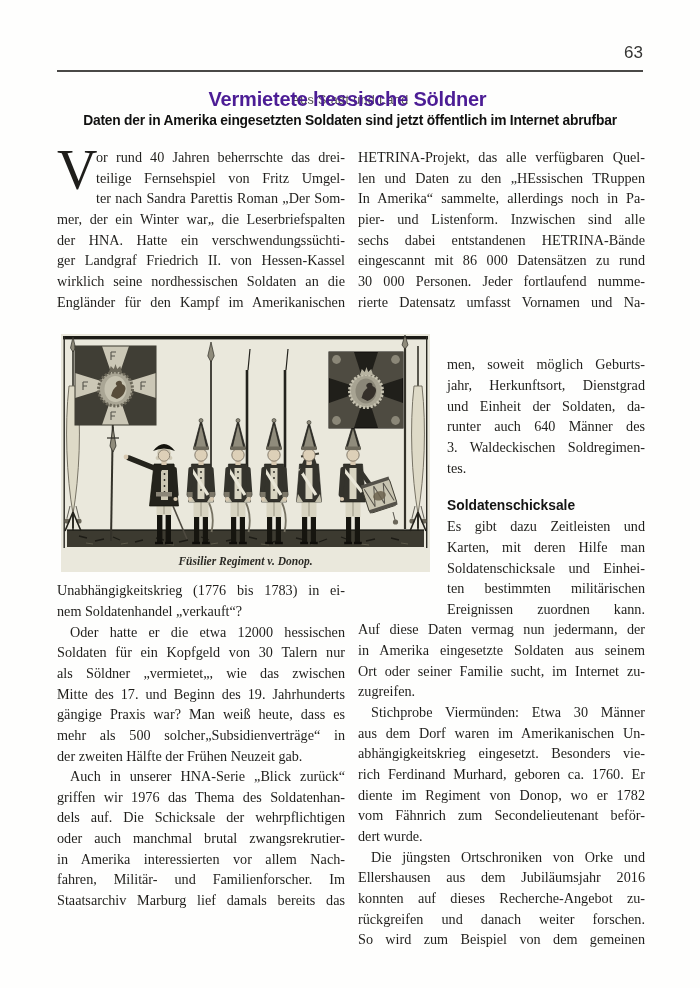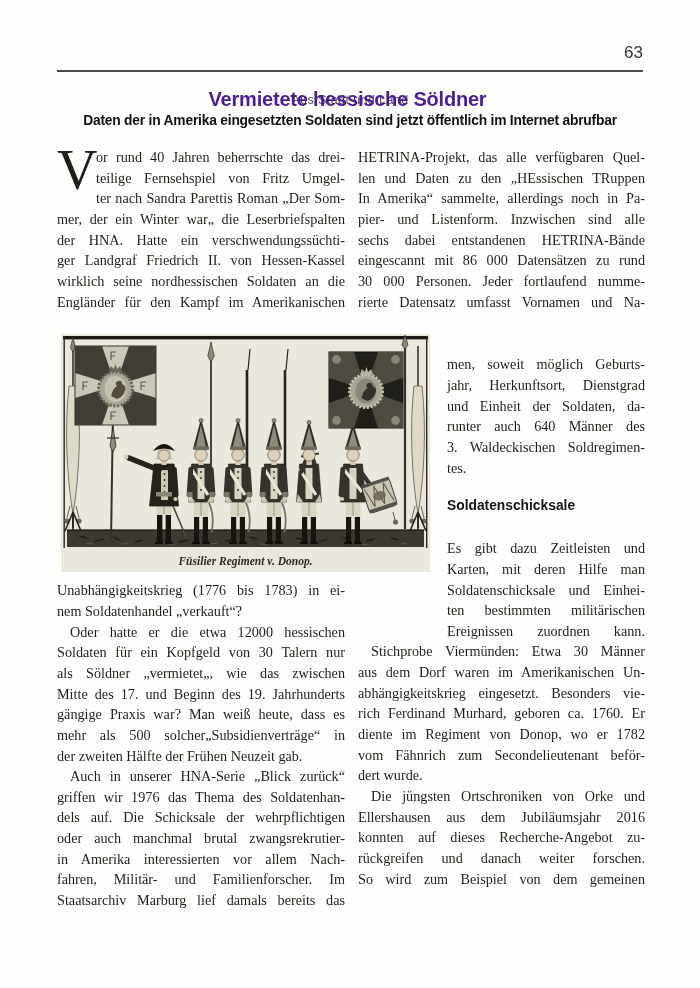--- a/index.html
+++ b/index.html
@@ -24,21 +24,21 @@
   .col-left{left:57px;width:288px;}
   .col-right{left:358px;width:287px;}
   .para{margin:0;}
   .tl{text-align:justify;text-align-last:justify;}
   .tl-last{text-align-last:left;}
   .para.indent .tl:first-child{text-indent:13px;}
   .narrow{margin-left:89px;margin-top:42px;}
   .figure-space{height:268px;}
   .subhead{margin:18px 0 0 89px;height:20px;
            font:700 13.8px/20px "Liberation Sans",sans-serif;color:#141413;}
-  .after-subhead{margin-top:22px;}
+  .after-subhead{margin-top:0;}
 
   .dropcap{float:left;height:41px;width:33px;overflow:visible;
            font:400 56px/44px "Liberation Serif",serif;color:#1f1e1b;margin:1px 6px 0 0;}
 
   
   .figure{position:absolute;left:61px;top:334px;width:369px;height:198px;}
   .figure svg{display:block;}
 </style>
 </head>
 <body>
@@ -108,20 +108,26 @@
         <div class="tl">3. Waldeckischen Soldregimen-</div>
         <div class="tl tl-last">tes.</div>
       </div>
     <div class="subhead">Soldatenschicksale</div>
     <div class="para narrow after-subhead">
         <div class="tl">Es gibt dazu Zeitleisten und</div>
         <div class="tl">Karten, mit deren Hilfe man</div>
         <div class="tl">Soldatenschicksale und Einhei-</div>
         <div class="tl">ten bestimmten militärischen</div>
         <div class="tl">Ereignissen zuordnen kann.</div>
+      </div>
+    <div class="para">
+        <div class="tl">Auf diese Daten vermag nun jedermann, der</div>
+        <div class="tl">in Amerika eingesetzte Soldaten aus seinem</div>
+        <div class="tl">Ort oder seiner Familie sucht, im Internet zu-</div>
+        <div class="tl tl-last">zugreifen.</div>
       </div>
     <div class="para indent">
         <div class="tl">Stichprobe Viermünden: Etwa 30 Männer</div>
         <div class="tl">aus dem Dorf waren im Amerikanischen Un-</div>
         <div class="tl">abhängigkeitskrieg eingesetzt. Besonders vie-</div>
         <div class="tl">rich Ferdinand Murhard, geboren ca. 1760. Er</div>
         <div class="tl">diente im Regiment von Donop, wo er 1782</div>
         <div class="tl">vom Fähnrich zum Secondelieutenant beför-</div>
         <div class="tl tl-last">dert wurde.</div>
       </div>

